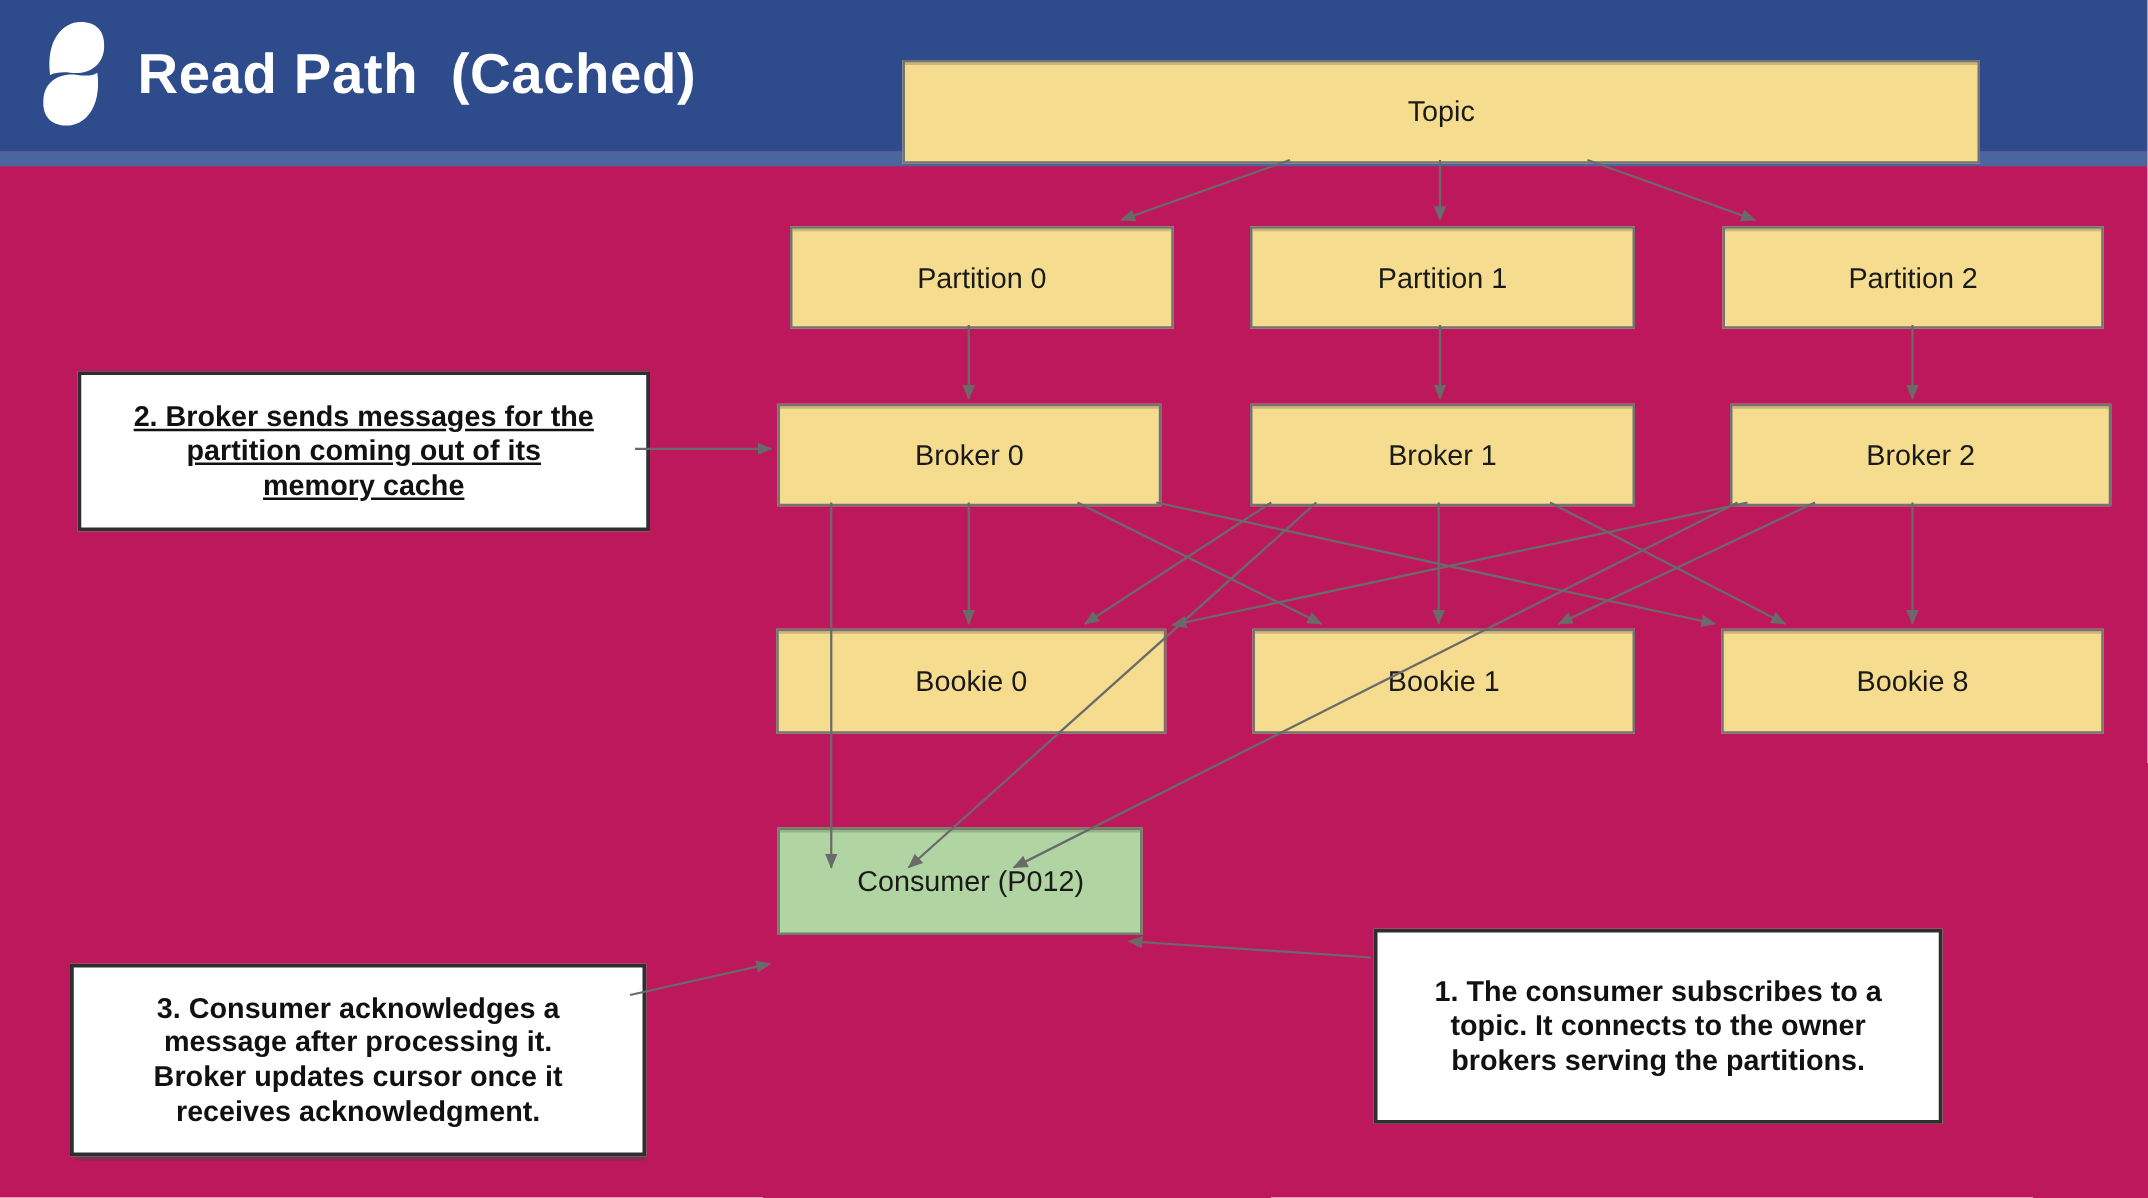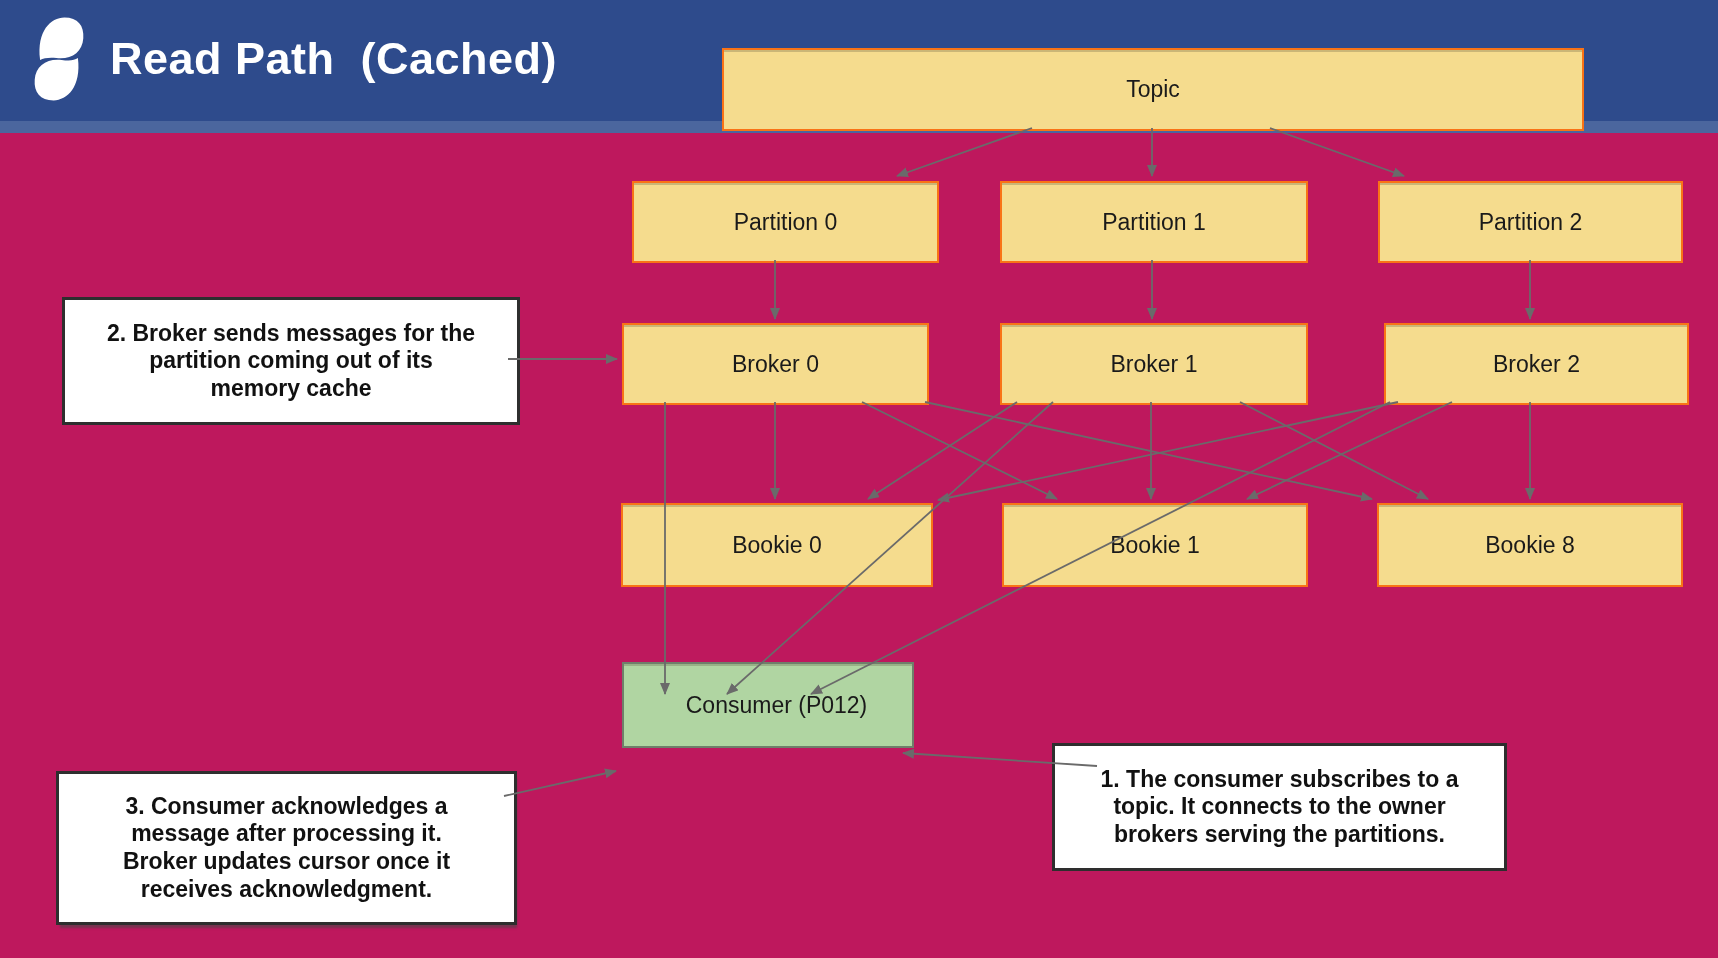--- a/index.html
+++ b/index.html
@@ -3,21 +3,21 @@
 <meta charset="utf-8">
 <style>
   html,body{margin:0;padding:0;background:#ffffff;}
   .stage{position:relative;width:1718px;height:958px;background:#be185d;overflow:hidden;
          font-family:"Liberation Sans",sans-serif;}
   .header{position:absolute;left:0;top:0;width:1718px;height:121px;background:#2e4b8c;}
   .header-strip{position:absolute;left:0;top:121px;width:1718px;height:12px;background:#4b669e;}
   .logo{position:absolute;left:32px;top:14px;width:54px;height:90px;}
   .slide-title{position:absolute;left:110px;top:33px;font-size:45px;font-weight:700;color:#ffffff;
                white-space:pre;letter-spacing:0.5px;}
-  .node{position:absolute;background:#f5dc8e;border:2px solid #f97316;
+  .node{position:absolute;background:#f5dc8e;border:2px solid #737373;
         box-shadow:inset 0 2px 0 rgba(90,85,60,.28);
         display:flex;align-items:center;justify-content:center;
         font-size:23px;color:#1a1a1a;}
   .consumer{background:#b0d5a2;border:2px solid #6f7f6a;}
   .note{position:absolute;background:#ffffff;border:3px solid #2e2e2e;
         display:flex;align-items:center;justify-content:center;text-align:center;
         font-size:23px;font-weight:700;line-height:1.2;color:#111111;white-space:pre-line;}
   .note-shadow{box-shadow:2px 5px 2px -2px rgba(70,70,70,.6);}
   .edges{position:absolute;left:0;top:0;pointer-events:none;}
 </style>
@@ -68,32 +68,32 @@
     <span>Bookie 1</span>
   </div>
   <div class="node" style="left:1377px;top:503px;width:302px;height:80px;">
     <span>Bookie 8</span>
   </div>
 
   <div class="node consumer" style="left:622px;top:662px;width:271px;height:82px;padding-left:17px;">
     <span>Consumer (P012)</span>
   </div>
 
-  <div class="note" style="left:62px;top:297px;width:444px;height:118px;padding:2px 4px;">
+  <div class="note" style="left:62px;top:297px;width:444px;height:118px;padding:2px 4px;text-decoration:underline;">
     <span>2. Broker sends messages for the
 partition coming out of its
 memory cache</span>
   </div>
   <div class="note note-shadow" style="left:56px;top:771px;width:447px;height:144px;padding:2px 4px;">
     <span>3. Consumer acknowledges a
 message after processing it.
 Broker updates cursor once it
 receives acknowledgment.</span>
   </div>
-  <div class="note" style="left:1052px;top:743px;width:441px;height:110px;padding:6px 4px;">
+  <div class="note" style="left:1099px;top:743px;width:441px;height:110px;padding:20px 4px;">
     <span>1. The consumer subscribes to a
 topic. It connects to the owner
 brokers serving the partitions.</span>
   </div>
 
   <svg class="edges" width="1718" height="958" viewBox="0 0 1718 958">
     <defs>
       <marker id="ah" markerUnits="userSpaceOnUse" markerWidth="13" markerHeight="11" refX="11" refY="5" orient="auto">
         <path d="M0,0 L12,5 L0,10 Z" fill="#6a6a6a"></path>
       </marker>

